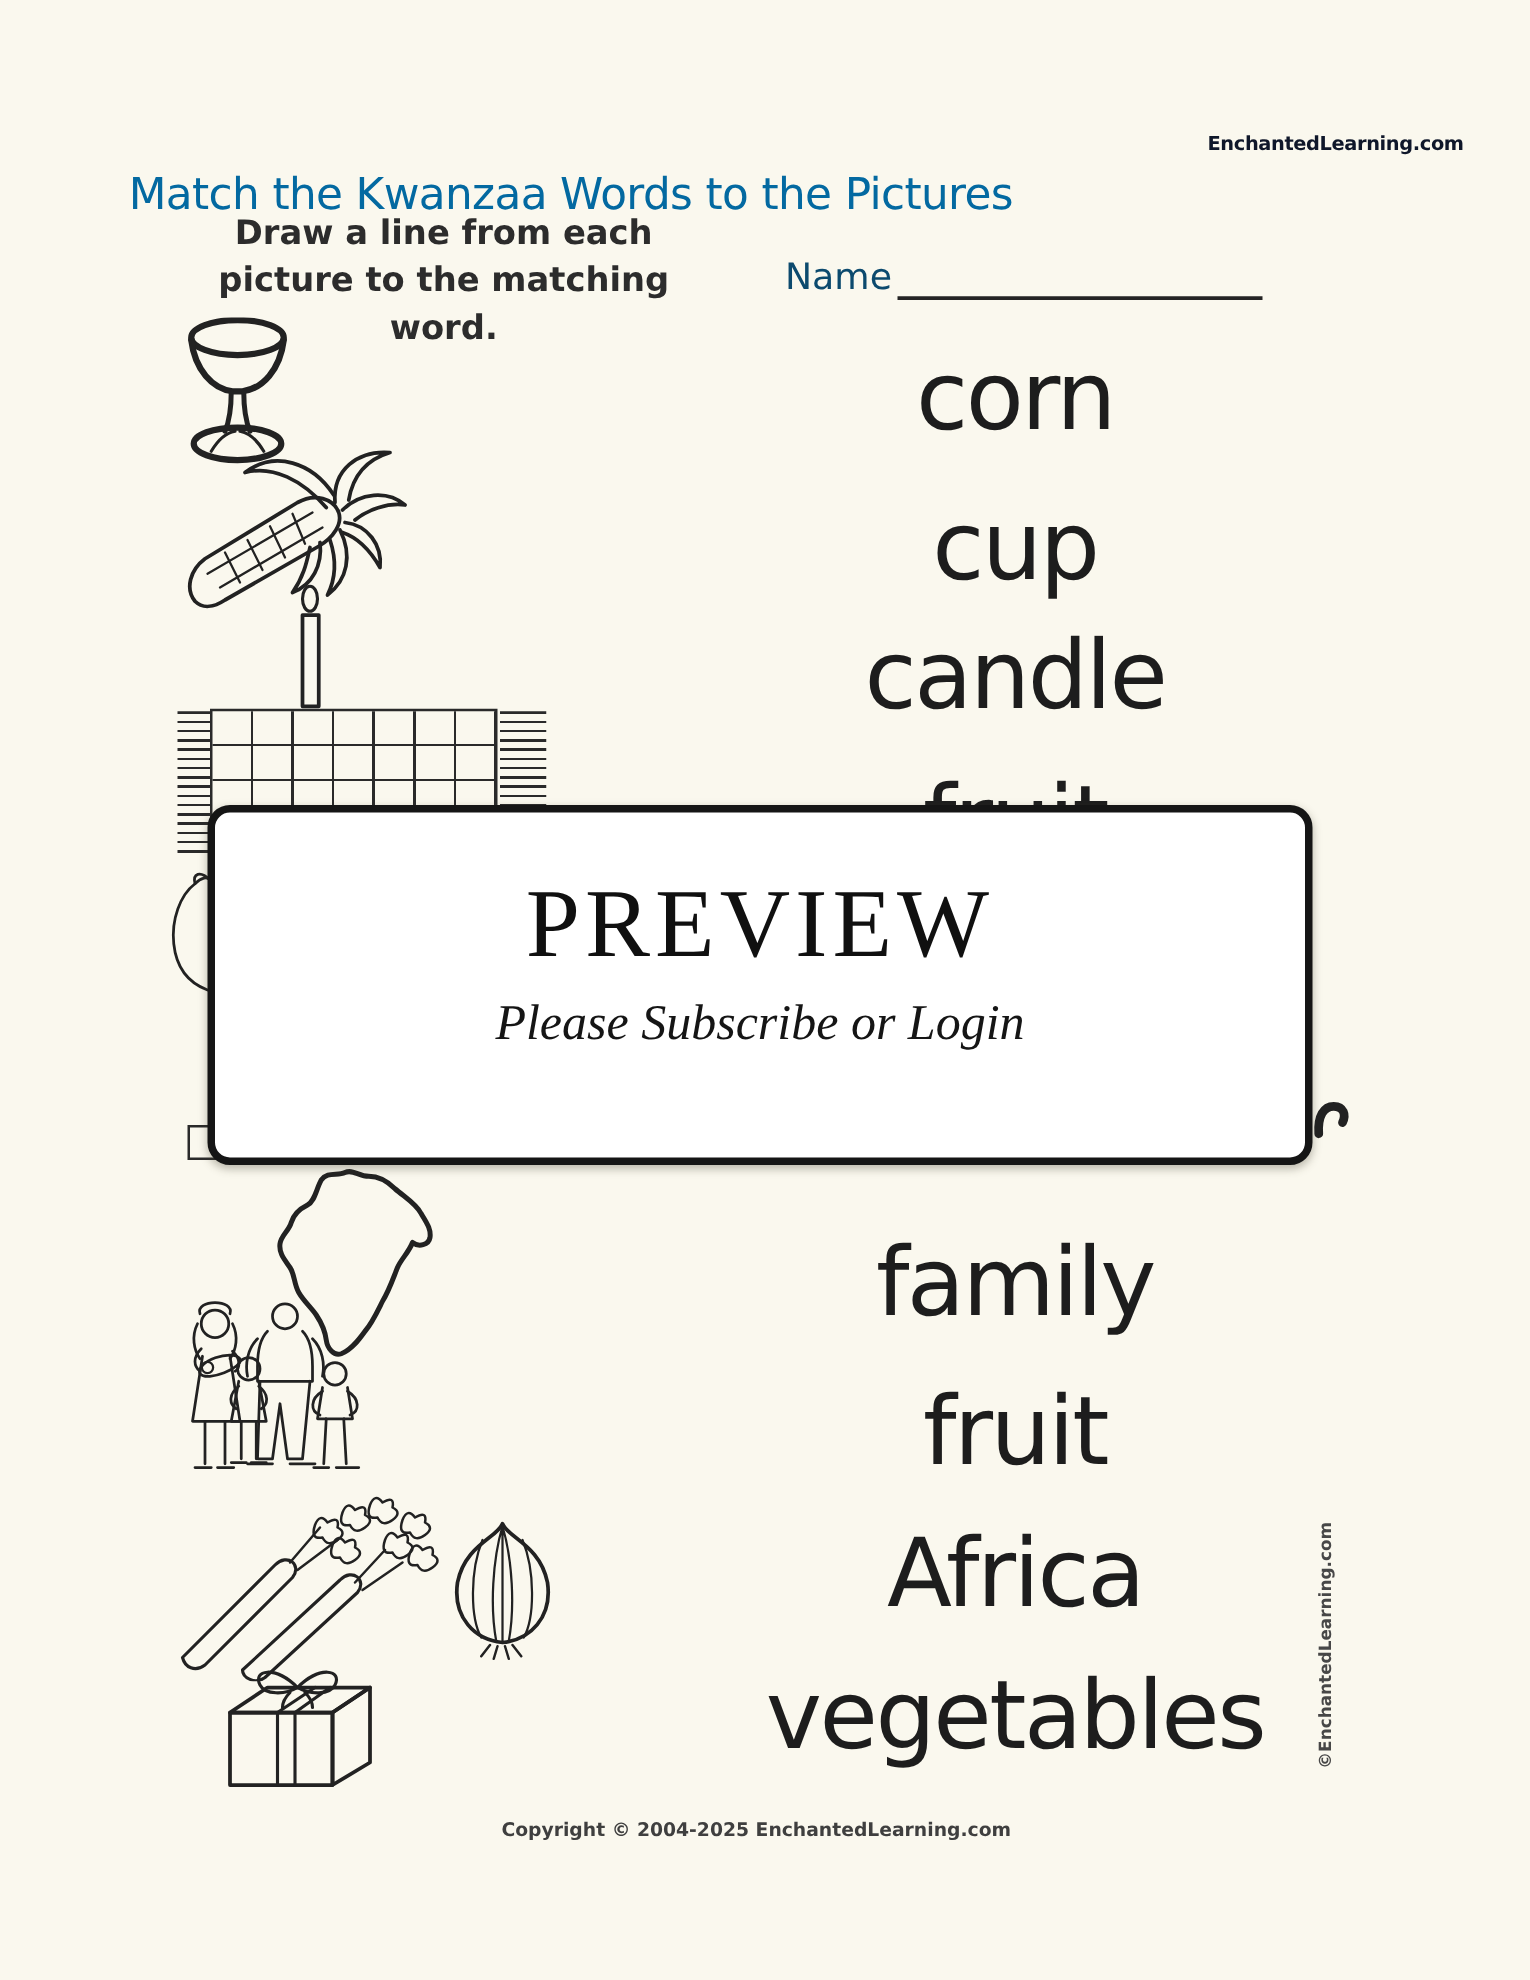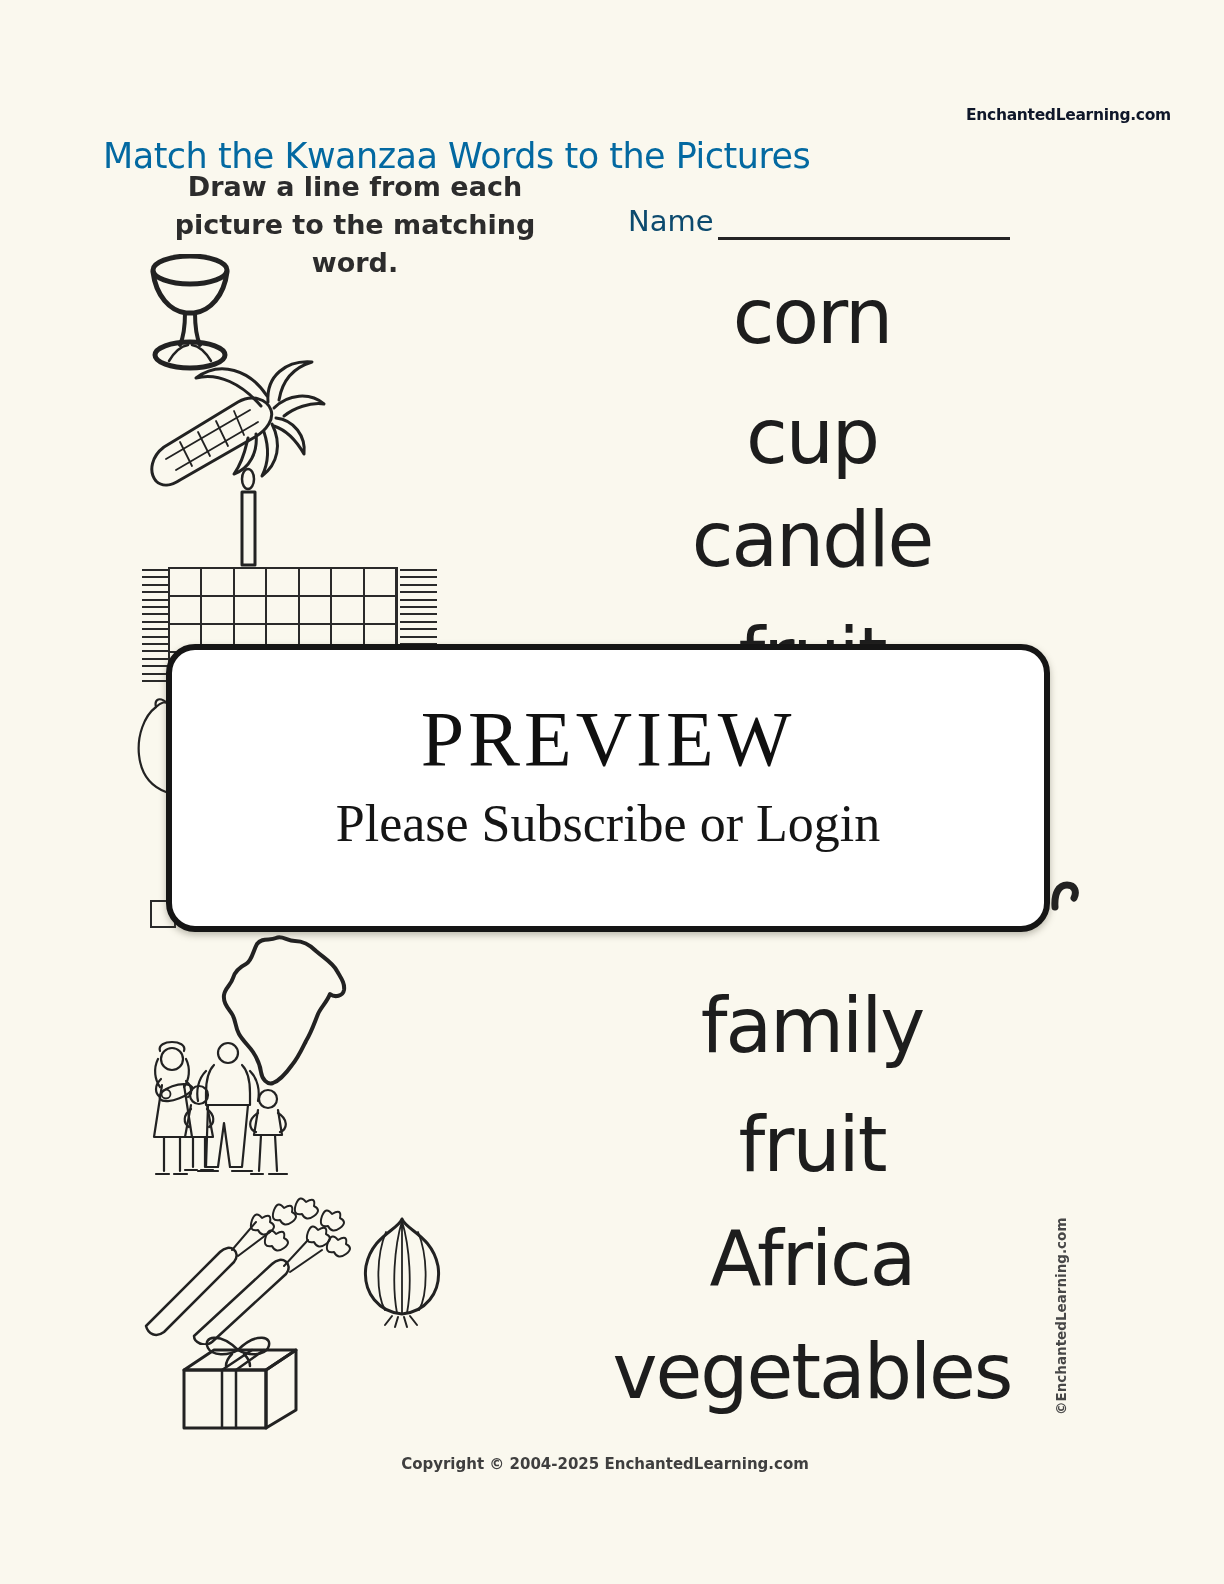--- a/index.html
+++ b/index.html
@@ -68,34 +68,34 @@
   .fringe-left{left:142px;top:569px;width:26px;height:115px;}
   .fringe-right{left:400px;top:569px;width:37px;height:96px;}
   .rect-fragment{
     left:150px;top:900px;width:26px;height:28px;
     border:2.2px solid #2a2a2a;box-sizing:border-box;z-index:1;
   }
   
   .overlay{
     left:166px;top:644px;width:884px;height:288px;
     background:#ffffff;
-    border:6px solid #151515;border-radius:29px;
+    border:6px solid #151515;border-radius:18px;
     box-sizing:border-box;
     box-shadow:0 3px 7px rgba(70,65,50,0.35);
     z-index:6;
     text-align:center;
     font-family:"Liberation Serif","DejaVu Serif",serif;
   }
   .overlay-title{
     margin-top:50px;
     font-size:78px;letter-spacing:4px;color:#101010;line-height:1;
   }
   .overlay-sub{
     margin-top:20px;
-    font-size:52px;color:#151515;line-height:1;
+    font-size:40px;font-style:italic;color:#151515;line-height:1;
   }
   
   .copyright{
     left:0;top:1455px;width:1210px;text-align:center;
     font-size:15px;font-weight:bold;color:#3f3f3f;
   }
   .watermark{
     left:1053px;top:1415px;width:190px;
     font-size:13.5px;font-weight:bold;color:#474747;
     transform:rotate(-90deg);transform-origin:0 0;

